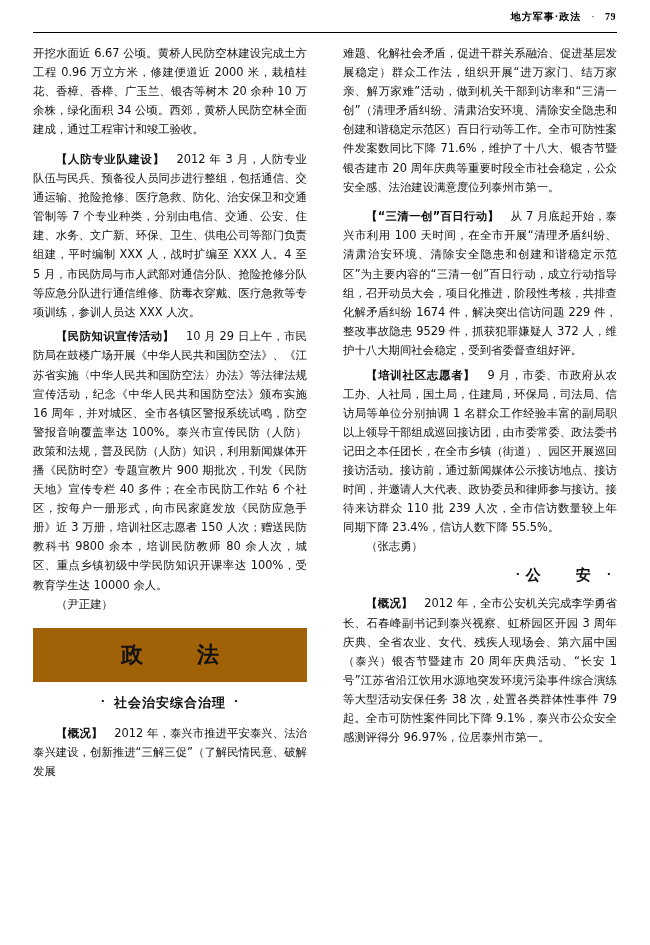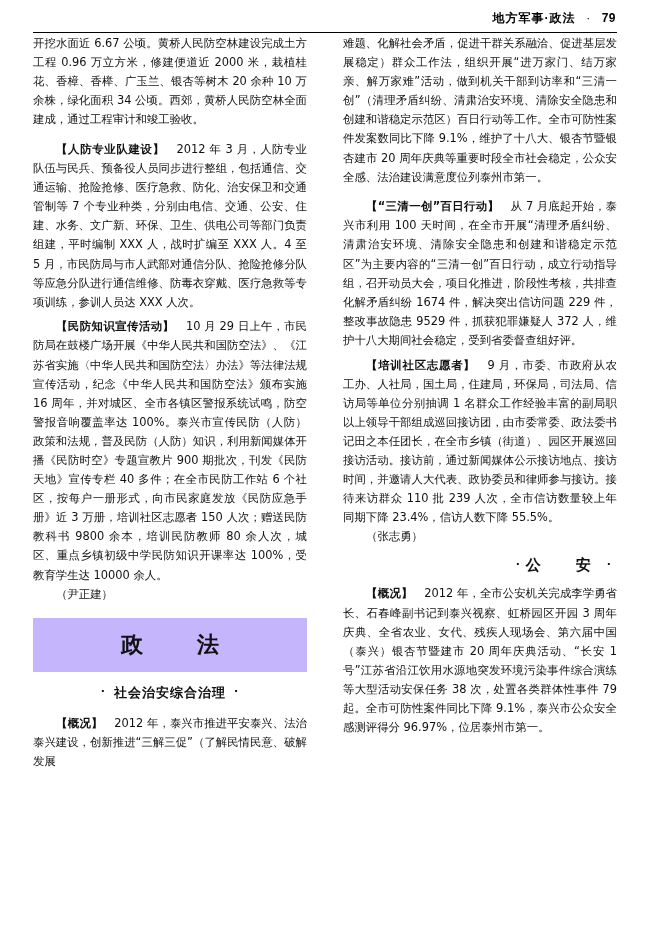--- a/index.html
+++ b/index.html
@@ -27,41 +27,41 @@
     position: absolute;
     top: 10px;
     left: 0;
     width: 650px;
     height: 22px;
   }
   .header-inner {
     position: absolute;
     right: 34px;
     top: 0;
-    font-size: 12px;
+    font-size: 10px;
     letter-spacing: 0.5px;
     color: #000;
-    font-family: Liberation Sans, sans-serif;
+    font-family: Liberation Serif, serif;
     white-space: nowrap;
   }
   .header-title { font-weight: bold; letter-spacing: 1px; }
   .header-dot { margin: 0 7px; }
   .header-page { font-weight: bold; }
   .header-rule {
     position: absolute;
     left: 33px;
     right: 33px;
     top: 22px;
     height: 1px;
     background: #000;
   }
   
   .cols {
     position: absolute;
-    top: 34px;
+    top: 44px;
     left: 33px;
     width: 584px;
     height: 895px;
   }
   .col {
     position: absolute;
     top: 0;
     width: 274px;
     height: 895px;
   }
@@ -87,21 +87,21 @@
     text-align: left;
     font-size: 11.4px;
     line-height: 19.1px;
   }
   .gap-sm { height: 5px; }
 
   
   .banner {
     margin: 14px 0 10px 0;
     height: 54px;
-    background: #c4b5fd;
+    background: #a16207;
     position: relative;
   }
   .banner-text {
     position: absolute;
     left: 0; right: 0; top: 0; bottom: 0;
     display: flex;
     align-items: center;
     justify-content: center;
     font-size: 22px;
     font-weight: bold;
@@ -171,21 +171,21 @@
 
       <p class="para indent">
         <span class="lead">【概况】</span><span>　2012 年，泰兴市推进平安泰兴、法治泰兴建设，创新推进“三解三促”（了解民情民意、破解发展</span>
       </p>
 
     </div>
 
     <div class="col col-right">
 
       <p class="para">
-        <span>难题、化解社会矛盾，促进干群关系融洽、促进基层发展稳定）群众工作法，组织开展“进万家门、结万家亲、解万家难”活动，做到机关干部到访率和“三清一创”（清理矛盾纠纷、清肃治安环境、清除安全隐患和创建和谐稳定示范区）百日行动等工作。全市可防性案件发案数同比下降 9.1%，维护了十八大、银杏节暨银杏建市 20 周年庆典等重要时段全市社会稳定，公众安全感、法治建设满意度位列泰州市第一。</span>
+        <span>难题、化解社会矛盾，促进干群关系融洽、促进基层发展稳定）群众工作法，组织开展“进万家门、结万家亲、解万家难”活动，做到机关干部到访率和“三清一创”（清理矛盾纠纷、清肃治安环境、清除安全隐患和创建和谐稳定示范区）百日行动等工作。全市可防性案件发案数同比下降 71.6%，维护了十八大、银杏节暨银杏建市 20 周年庆典等重要时段全市社会稳定，公众安全感、法治建设满意度位列泰州市第一。</span>
       </p>
       <div class="gap-sm"></div>
 
       <div class="gap-sm"></div>
 
       <p class="para indent">
         <span class="lead">【“三清一创”百日行动】</span><span>　从 7 月底起开始，泰兴市利用 100 天时间，在全市开展“清理矛盾纠纷、清肃治安环境、清除安全隐患和创建和谐稳定示范区”为主要内容的“三清一创”百日行动，成立行动指导组，召开动员大会，项目化推进，阶段性考核，共排查化解矛盾纠纷 1674 件，解决突出信访问题 229 件，整改事故隐患 9529 件，抓获犯罪嫌疑人 372 人，维护十八大期间社会稳定，受到省委督查组好评。</span>
       </p>
       <div class="gap-sm"></div>
 

